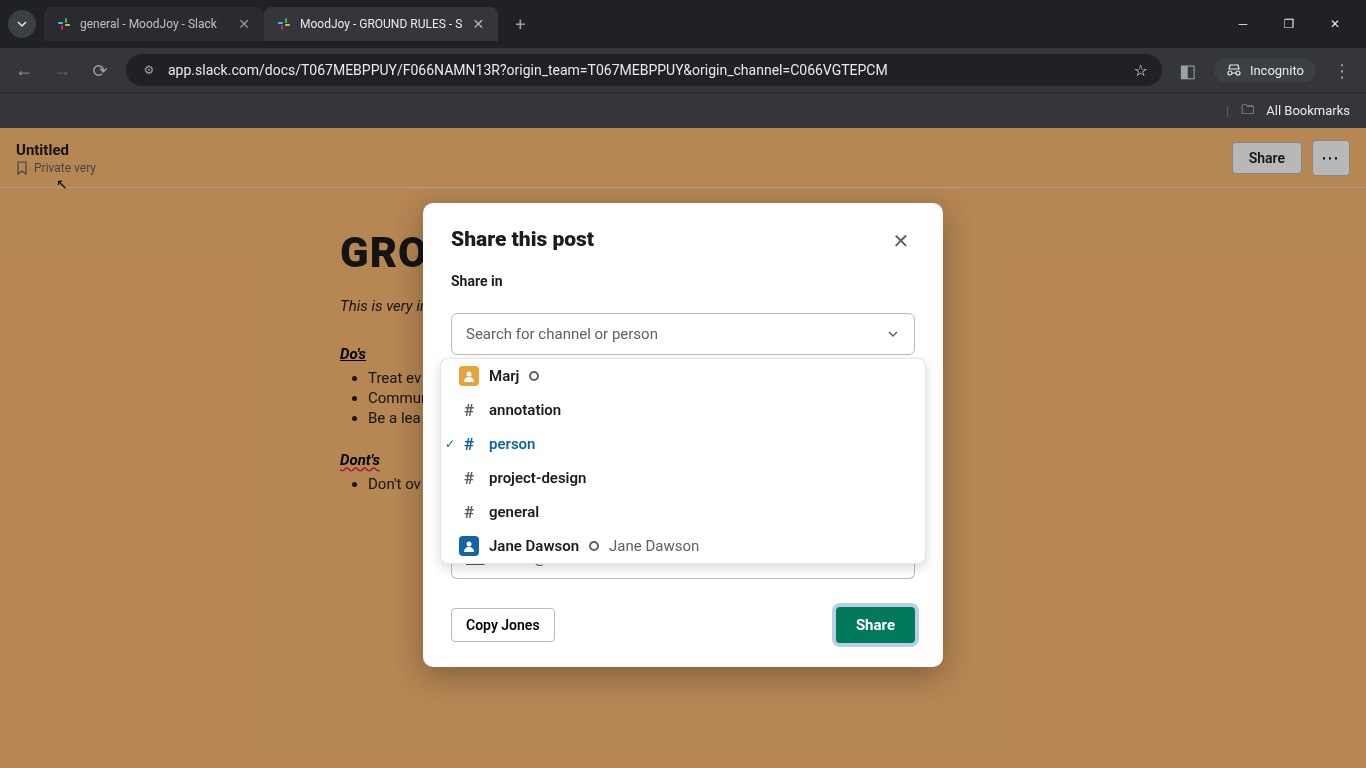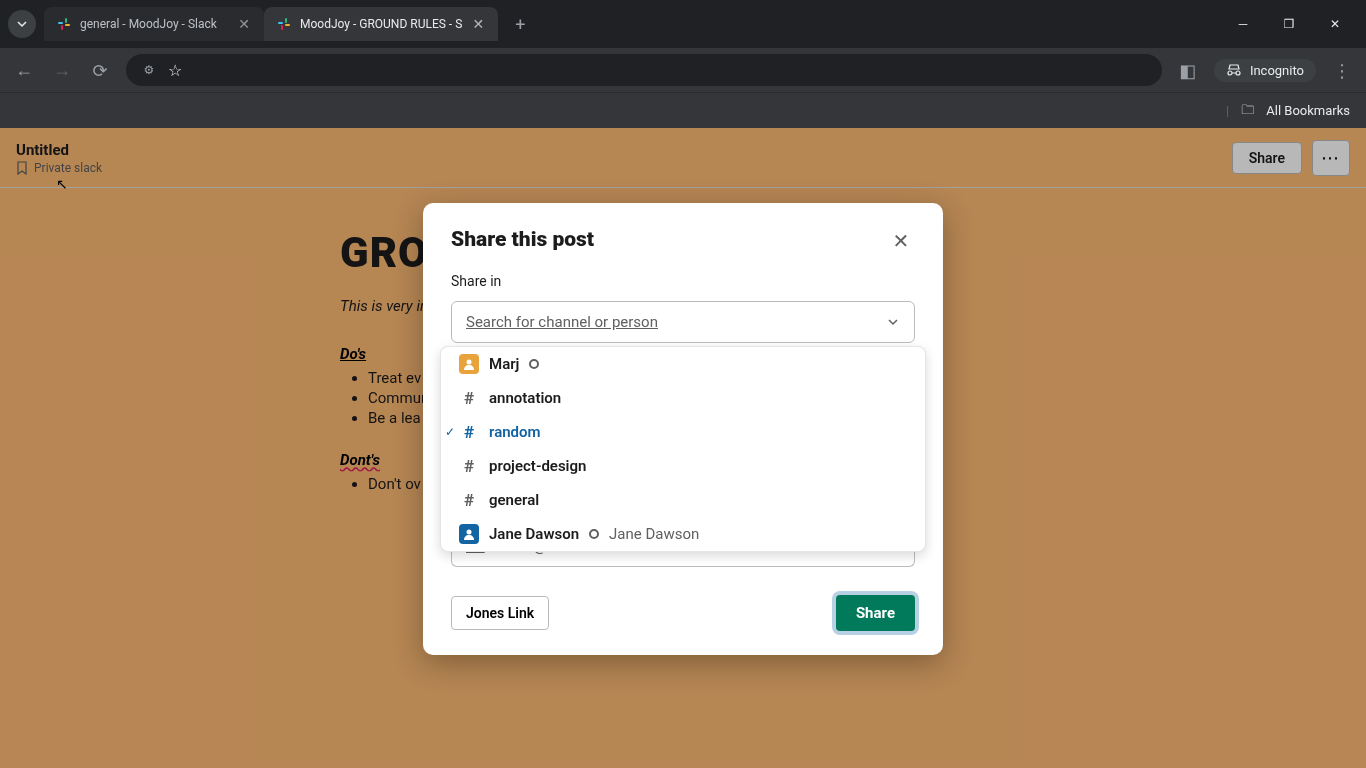--- a/index.html
+++ b/index.html
@@ -49,22 +49,22 @@
 .doc-body ul li { margin-bottom: 2px; }
 
 
 .overlay { position: absolute; inset: 0; background: rgba(0,0,0,0.28); }
 
 
 .modal { position: absolute; left: 423px; top: 75px; width: 520px; background: #fff; border-radius: 10px; box-shadow: 0 8px 30px rgba(0,0,0,0.3); padding: 24px 28px; }
 .modal-header { display: flex; justify-content: space-between; align-items: flex-start; margin-bottom: 18px; }
 .modal-title { font-size: 21px; font-weight: 900; color: #1d1c1d; }
 .modal-close { font-size: 20px; color: #616061; width: 28px; height: 28px; display: flex; align-items: center; justify-content: center; }
-.field-label { font-size: 14px; font-weight: 400; color: #1d1c1d; margin-bottom: 12px; }
-.select-box { position: relative; border: 1px solid #bbb; border-radius: 6px; height: 42px; display: flex; align-items: center; padding: 0 14px; justify-content: space-between; color: #616061; font-size: 15px; text-decoration: underline; }
+.field-label { font-size: 14px; font-weight: 700; color: #1d1c1d; margin-bottom: 24px; }
+.select-box { position: relative; border: 1px solid #bbb; border-radius: 6px; height: 42px; display: flex; align-items: center; padding: 0 14px; justify-content: space-between; color: #616061; font-size: 15px; }
 
 .dropdown { position: absolute; left: -12px; right: -12px; top: 44px; background: #fff; border: 1px solid rgba(0,0,0,0.1); border-radius: 8px; box-shadow: 0 4px 12px rgba(0,0,0,0.15); max-height: 224px; overflow: hidden; }
 .dropdown-inner { overflow-y: auto; max-height: 224px; }
 .dd-item { display: flex; align-items: center; gap: 10px; padding: 7px 18px; font-size: 15px; position: relative; }
 .dd-item .check { position: absolute; left: 4px; color: #1264a3; font-size: 12px; }
 .dd-item .ico { width: 20px; display: flex; justify-content: center; font-weight: 700; color: #616061; }
 .dd-item .name { font-weight: 600; color: #1d1c1d; }
 .dd-item.selected .name { color: #1264a3; }
 .dd-item.selected .ico { color: #1264a3; }
 .dd-item .secondary { color: #616061; font-weight: 400; }
@@ -118,20 +118,21 @@
       <div>✕</div>
     </div>
   </div>
 
   <div class="addr-bar">
     <div class="nav-btn">←</div>
     <div class="nav-btn" style="opacity:.4">→</div>
     <div class="nav-btn">⟳</div>
     <div class="url-box">
       <span class="site-icon">⚙</span>
+      <span class="url">app.slack.com/docs/T067MEBPPUY/F066NAMN13R?origin_team=T067MEBPPUY&amp;origin_channel=C066VGTEPCM</span>
       <span class="star">☆</span>
     </div>
     <div class="addr-right">
       <div class="nav-btn">◧</div>
       <div class="incognito-badge">
         <svg width="16" height="14" viewBox="0 0 16 14">
             <path d="M3 6h10l-1-4H4z M2 10a2 2 0 104 0 2 2 0 00-4 0zm8 0a2 2 0 104 0 2 2 0 00-4 0zM6 10h4" stroke="#e8eaed" fill="none" stroke-width="1.2"></path>
           </svg>
         <span>Incognito</span>
       </div>
@@ -147,21 +148,21 @@
 </div>
 
 <div class="slack-area">
   <div class="doc-header">
     <div class="doc-header-left">
       <div class="doc-title">Untitled</div>
       <div class="doc-subtitle">
         <svg width="12" height="14" viewBox="0 0 12 14">
             <path d="M2 1h8v12l-4-3-4 3z" stroke="#616061" fill="none" stroke-width="1.2"></path>
           </svg>
-        <span>Private slack</span>
+        <span>Private very</span>
       </div>
     </div>
     <div class="doc-header-right">
       <button class="share-btn">Share</button>
       <button class="more-btn">⋯</button>
     </div>
   </div>
 
   <div class="doc-body">
     <h1>GRO</h1>
@@ -208,21 +209,21 @@
               <span class="name">Marj</span>
               <span class="status-dot"></span>
             </div>
             <div class="dd-item">
               <span class="ico hash">#</span>
               <span class="name">annotation</span>
             </div>
             <div class="dd-item selected">
               <span class="check">✓</span>
               <span class="ico hash">#</span>
-              <span class="name">random</span>
+              <span class="name">person</span>
             </div>
             <div class="dd-item">
               <span class="ico hash">#</span>
               <span class="name">project-design</span>
             </div>
             <div class="dd-item">
               <span class="ico hash">#</span>
               <span class="name">general</span>
             </div>
             <div class="dd-item">
@@ -240,17 +241,17 @@
       </div>
     </div>
 
     <div class="toolbar-row">
       <span style="text-decoration:underline;font-family:serif">Aa</span>
       <span>☺</span>
       <span>@</span>
     </div>
 
     <div class="modal-footer">
-      <button class="copy-link-btn">Jones Link</button>
+      <button class="copy-link-btn">Copy Jones</button>
       <button class="share-primary">Share</button>
     </div>
   </div>
 </div>
 
 </body></html>

